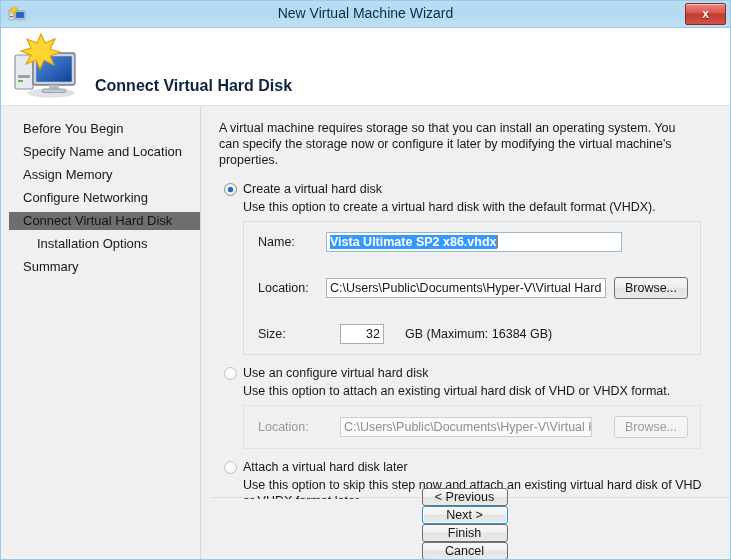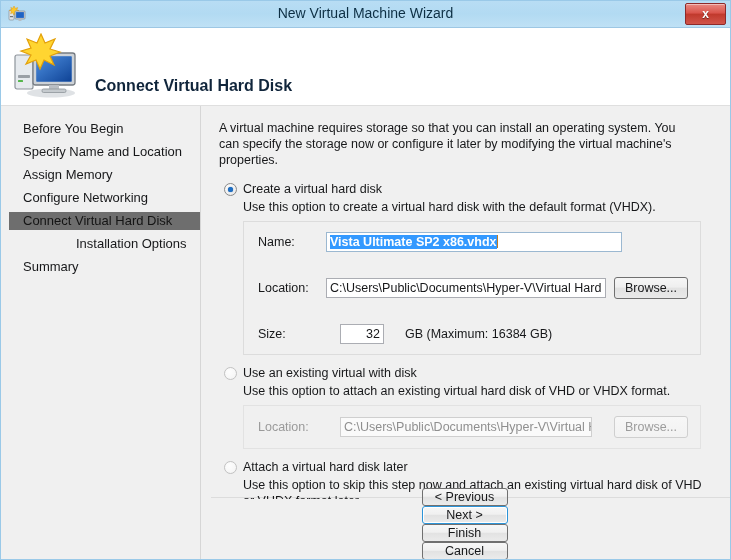--- a/index.html
+++ b/index.html
@@ -117,21 +117,21 @@
     height: 18px;
     line-height: 18px;
     padding-left: 22px;
     font-size: 13px;
     color: #17181a;
     white-space: nowrap;
     margin-bottom: 5px;
     font-family: "Liberation Sans", sans-serif;
     cursor: default;
   }
-  .nav-item.indent { padding-left: 36px; margin-left: 39px; }
+  .nav-item.indent { padding-left: 36px; }
   .nav-item.active {
     background: #6e6e6e;
     color: #141414;
     margin-left: 8px;
     padding-left: 14px;
     margin-right: 0;
   }
 
   #content {
     position: absolute;
@@ -416,21 +416,21 @@
           </div>
           <div class="field-row">
             <span class="field-label">Size:</span>
             <div class="textbox plain" id="size-input">32</div>
             <span class="size-suffix">GB (Maximum: 16384 GB)</span>
           </div>
         </div>
 
         <div class="radio-row">
           <span class="radio disabled"></span>
-          <span class="radio-label">Use an existing virtual with disk</span>
+          <span class="radio-label">Use an configure virtual hard disk</span>
         </div>
         <div class="sub-desc">Use this option to attach an existing virtual hard disk of VHD or VHDX format.</div>
 
         <div class="groupbox disabled">
           <div class="field-row">
             <span class="field-label disabled">Location:</span>
             <div class="textbox disabled" id="existing-location-input">C:\Users\Public\Documents\Hyper-V\Virtual Hard Disks\</div>
             <button class="btn disabled" id="existing-browse-button">Browse...</button>
           </div>
         </div>

